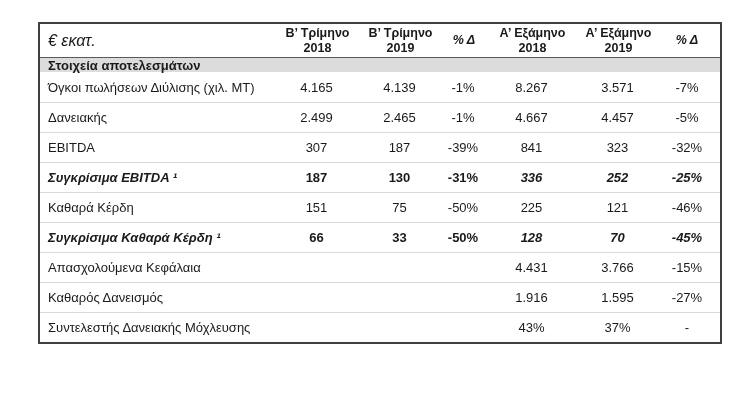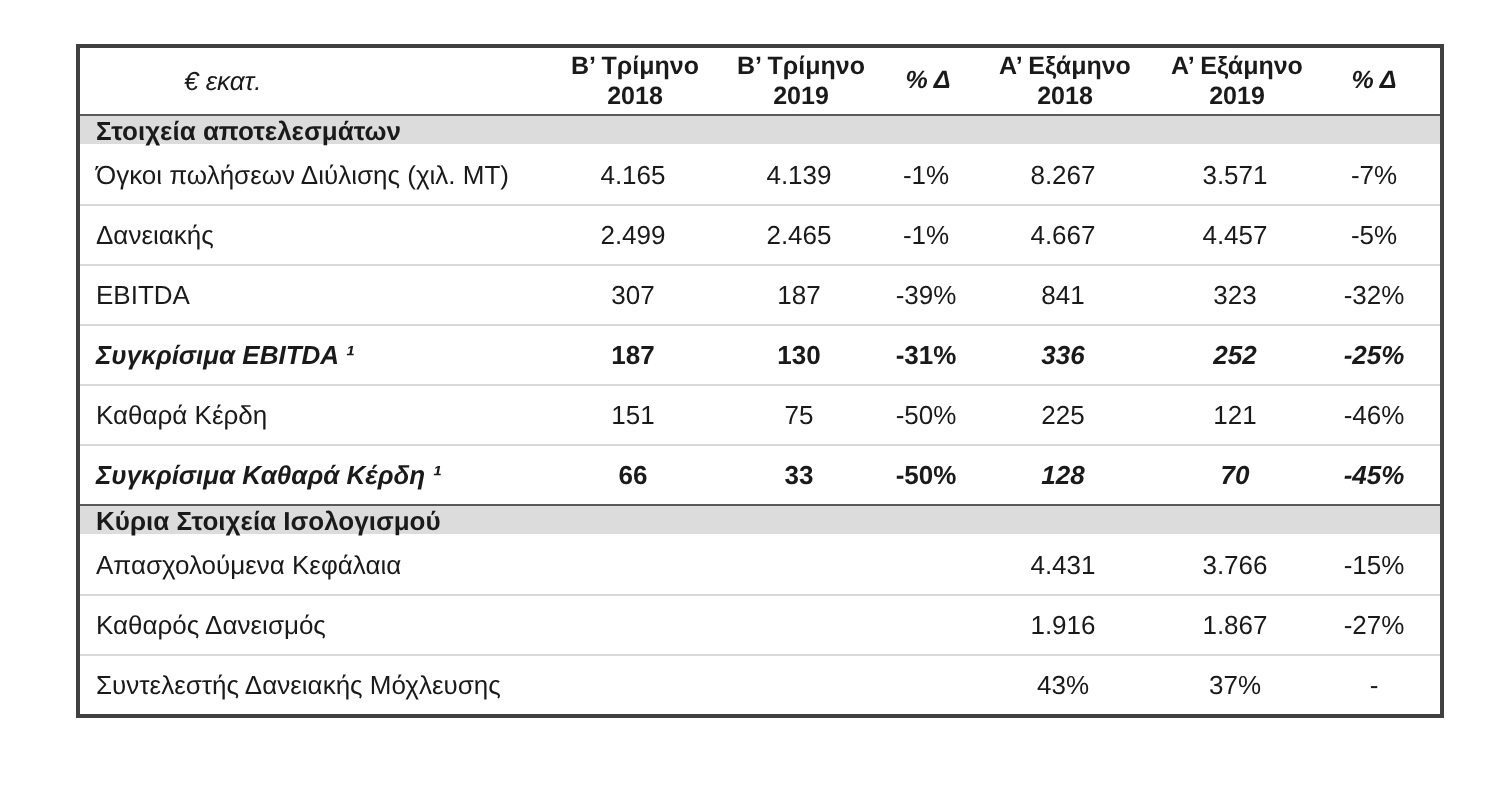--- a/index.html
+++ b/index.html
@@ -31,25 +31,24 @@
     font-weight: bold;
     font-size: 12.5px;
     line-height: 15px;
     padding-right: 6px;
   }
   .hcell .hl { display: block; }
   .hcell.pct { font-style: italic; }
   .hcell.unit {
     font-weight: normal;
     font-style: italic;
-    font-size: 13px;
+    font-size: 16px;
     text-align: left;
     padding-left: 8px;
     padding-right: 0;
-    margin-left: 44px;
   }
   
   .row-section {
     height: 15px;
     background: #dcdcdc;
     border-top: 1px solid #595959;
   }
   .section-title {
     grid-column: 1 / -1;
     font-weight: bold;
@@ -155,41 +154,38 @@
   <div class="row data-row emph">
     <div class="lbl">Συγκρίσιμα Καθαρά Κέρδη ¹</div>
     <div class="val c0">66</div>
     <div class="val c1">33</div>
     <div class="val c2">-50%</div>
     <div class="val c3">128</div>
     <div class="val c4">70</div>
     <div class="val c5">-45%</div>
   </div>
 
-  <div class="row row-section">
-    <div class="section-title">Κύρια Στοιχεία Ισολογισμού</div>
-  </div>
 
   <div class="row data-row">
     <div class="lbl">Απασχολούμενα Κεφάλαια</div>
     <div class="val c0"></div>
     <div class="val c1"></div>
     <div class="val c2"></div>
     <div class="val c3">4.431</div>
     <div class="val c4">3.766</div>
     <div class="val c5">-15%</div>
   </div>
 
   <div class="row data-row">
     <div class="lbl">Καθαρός Δανεισμός</div>
     <div class="val c0"></div>
     <div class="val c1"></div>
     <div class="val c2"></div>
     <div class="val c3">1.916</div>
-    <div class="val c4">1.867</div>
+    <div class="val c4">1.595</div>
     <div class="val c5">-27%</div>
   </div>
 
   <div class="row data-row">
     <div class="lbl">Συντελεστής Δανειακής Μόχλευσης</div>
     <div class="val c0"></div>
     <div class="val c1"></div>
     <div class="val c2"></div>
     <div class="val c3">43%</div>
     <div class="val c4">37%</div>

